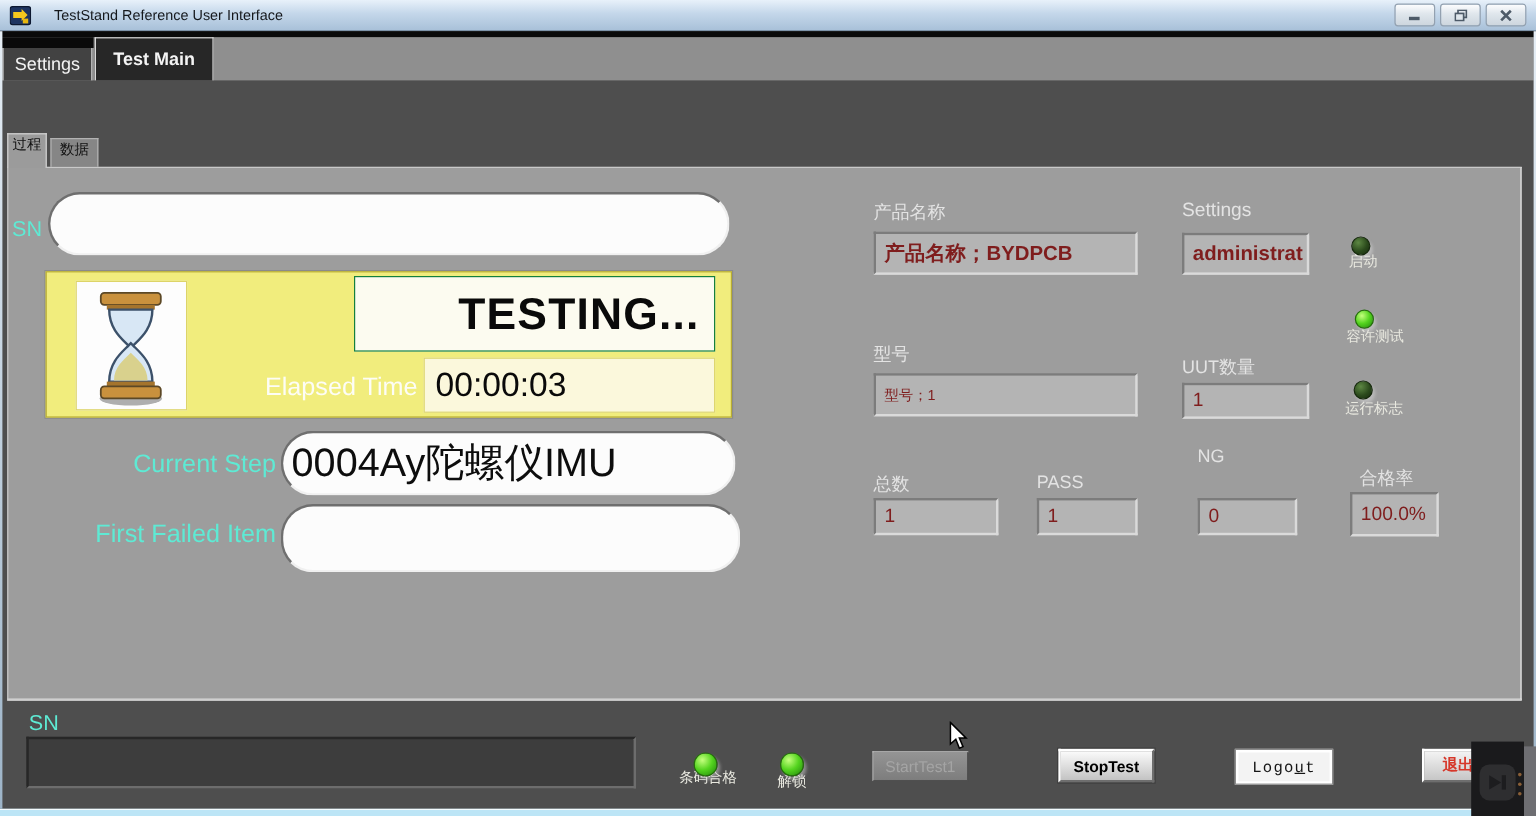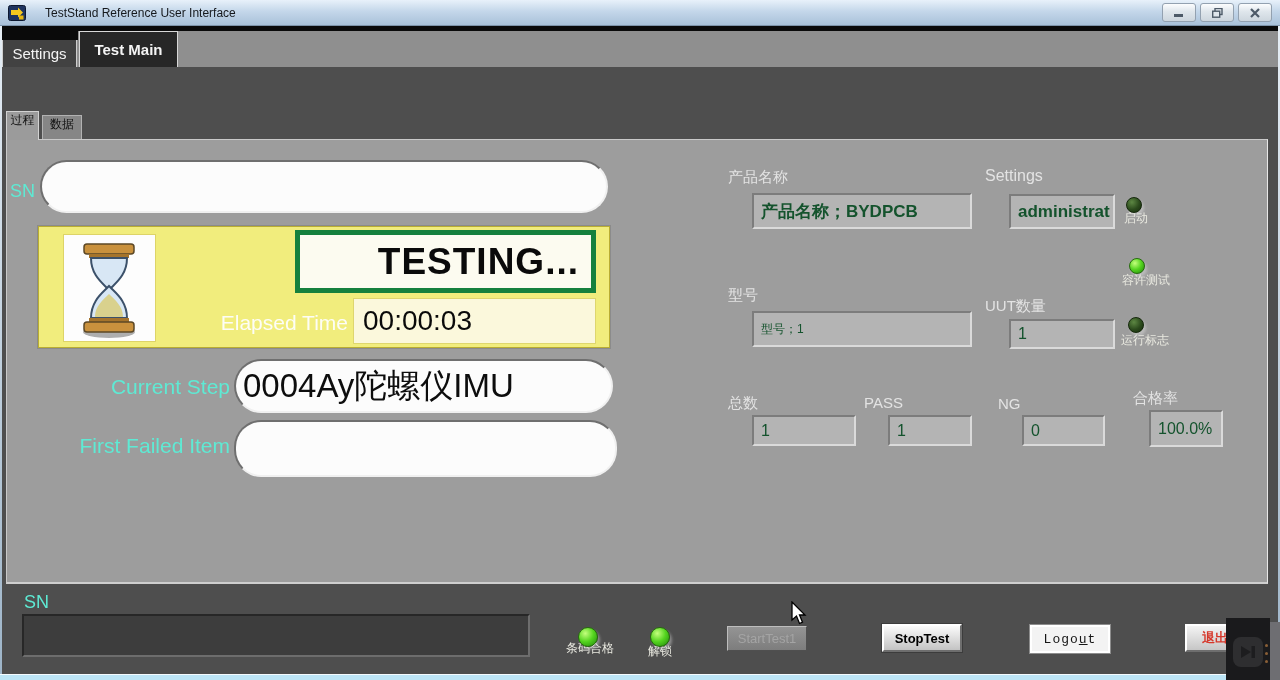--- a/index.html
+++ b/index.html
@@ -44,33 +44,33 @@
   .panel { position:absolute; left:6px; top:139px; width:1262px; height:445px; background:#9d9d9d;
     border-top:1px solid #c9c9c9; border-left:1px solid #c9c9c9; border-right:1px solid #e8e8e8; border-bottom:2px solid #cfcfcf; }
 
   .wlabel { position:absolute; color:#5eead4; }
   .field { position:absolute; background:#fcfcfc;
     border-top:2px solid #6f6f6f; border-left:2px solid #6f6f6f;
     border-bottom:2px solid #f0f0f0; border-right:2px solid #f0f0f0; color:#0d0d0d;border-radius:27px; }
   .rfield { position:absolute; background:#b4b4b4;
     border-top:2px solid #7c7c7c; border-left:2px solid #7c7c7c;
     border-bottom:2px solid #dadada; border-right:2px solid #dadada;
-    color:#14532d; display:flex; align-items:center; padding-left:7px;margin-left:24px; }
+    color:#7f1d1d; display:flex; align-items:center; padding-left:7px; }
   .rlabel { position:absolute; color:#e3e3e3; font-size:15px; }
   .sml { font-size:12px; color:#e9e9e0;margin-top:33px; }
 
   input.sn-input { position:absolute; outline:none; font:18px "Liberation Sans",sans-serif; }
 
   
   .banner { position:absolute; left:38px; top:226px; width:572px; height:122px;
     background:#f1ed7d; border:1px solid #b9ad33; box-shadow:0 0 0 1px #8b8b8b; }
   .hourglass-box { position:absolute; left:24px; top:7px; width:93px; height:108px;
     background:#fdfdfd; border:1px solid #ddd468; }
   .testing-box { position:absolute; left:256px; top:3px; width:301px; height:63px;
-    background:#fcfbf0; border:5px solid #15803d; display:flex; align-items:center; justify-content:flex-end;
+    background:#fcfbf0; border:1px solid #15803d; display:flex; align-items:center; justify-content:flex-end;
     padding-right:12px; font-size:37px; font-weight:bold; color:#0a0a0a; letter-spacing:1px; }
   .elapsed-label { position:absolute; left:149px; top:73px; width:160px; height:46px;
     display:flex; align-items:center; justify-content:flex-end; color:#fdfdf6; font-size:21px; }
   .elapsed-box { position:absolute; left:314px; top:71px; width:243px; height:46px;
     background:#fbf8dc; border:1px solid #ded66e; display:flex; align-items:center;
     padding-left:9px; font-size:28px; color:#0a0a0a; }
 
   
   .led { position:absolute; border-radius:50%; box-shadow:2px 3px 3px rgba(225,225,225,.45); }
   .led-16 { width:16px; height:16px; }
@@ -233,21 +233,21 @@
   <div class="rlabel" style="left:728px; top:394px;">总数</div>
   <div class="rfield" style="left:728px; top:415px; width:104px; height:31px; font-size:16px;">
     <span>1</span>
   </div>
 
   <div class="rlabel" style="left:864px; top:394px;">PASS</div>
   <div class="rfield" style="left:864px; top:415px; width:84px; height:31px; font-size:16px;">
     <span>1</span>
   </div>
 
-  <div class="rlabel" style="left:998px; top:372px;margin-top:23px;">NG</div>
+  <div class="rlabel" style="left:998px; top:372px;">NG</div>
   <div class="rfield" style="left:998px; top:415px; width:83px; height:31px; font-size:16px;">
     <span>0</span>
   </div>
 
   <div class="rlabel" style="left:1133px; top:389px;">合格率</div>
   <div class="rfield" style="left:1125px; top:410px; width:74px; height:37px; font-size:16px;">
     <span>100.0%</span>
   </div>
 
   <div class="wlabel" style="left:24px; top:592px; font-size:18px;">SN</div>

